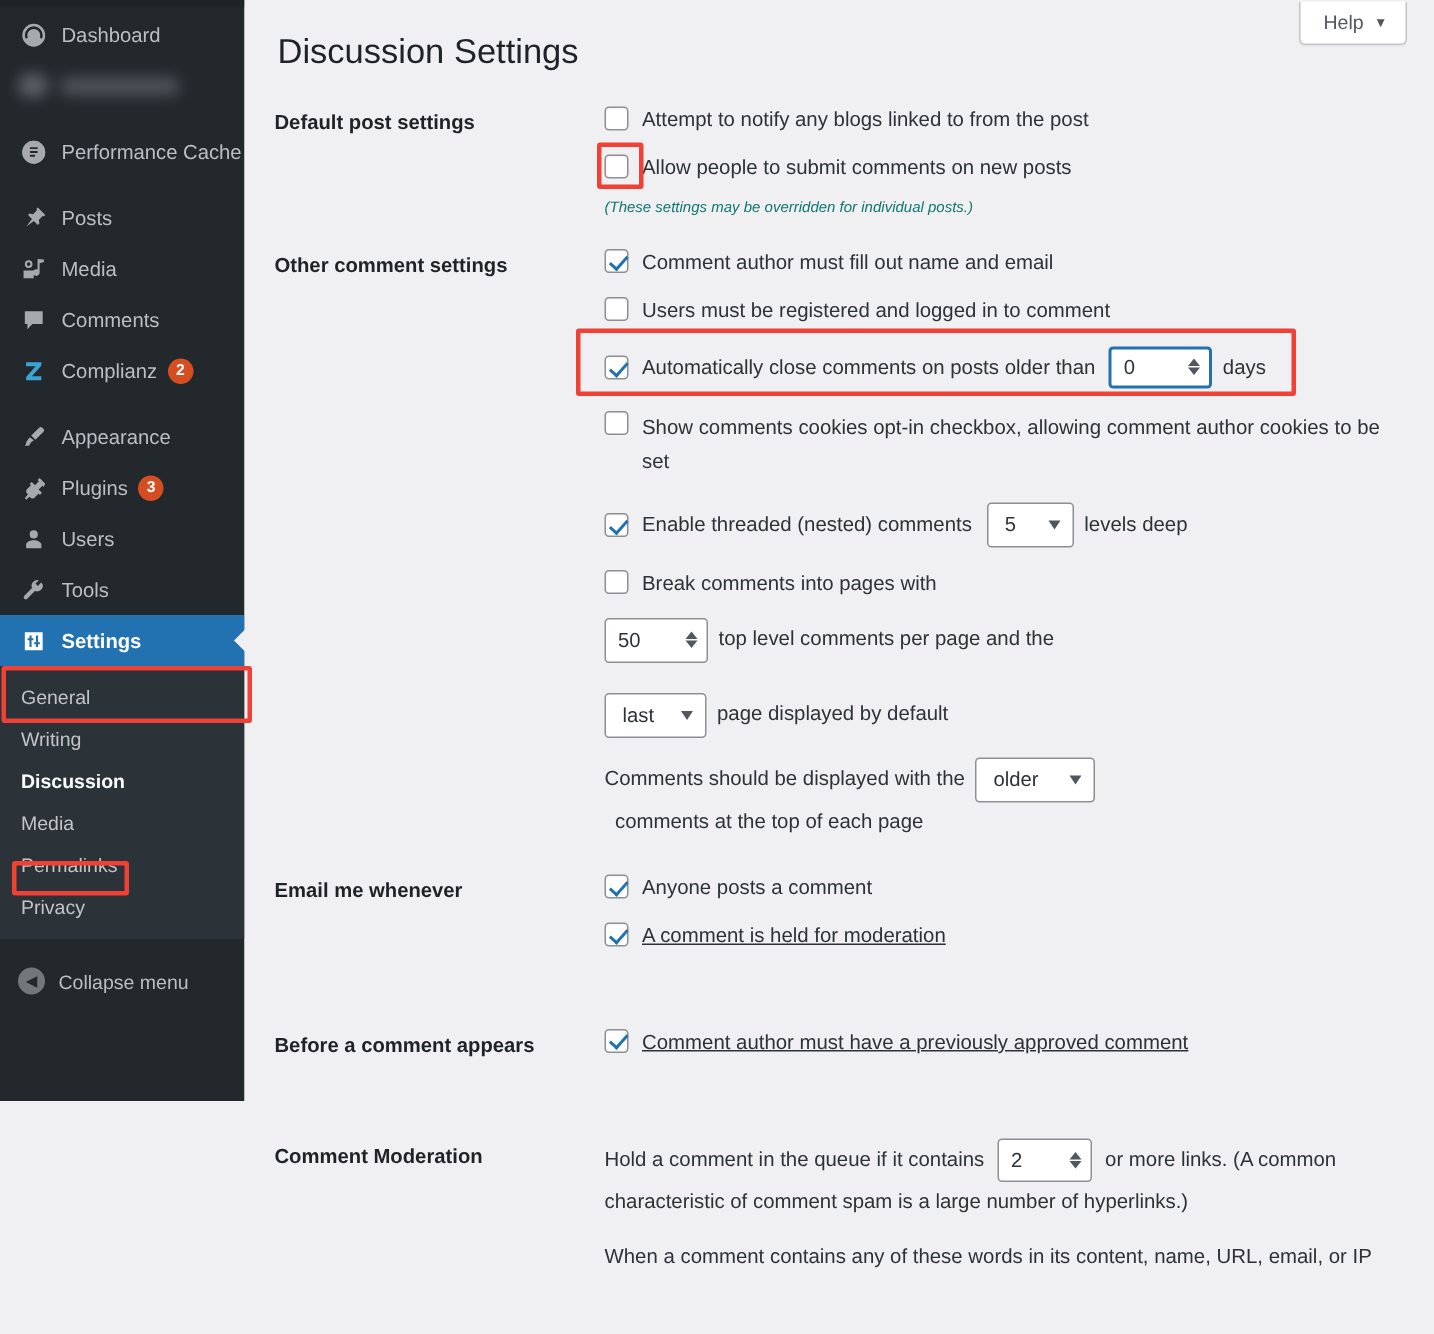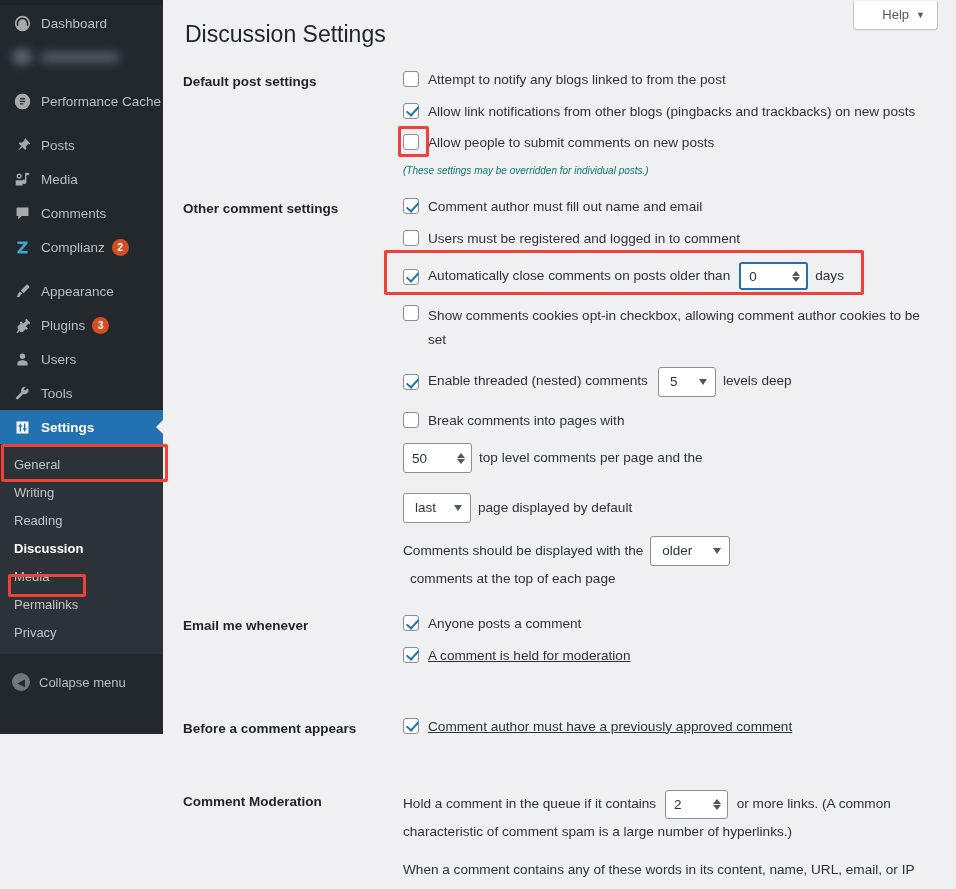--- a/index.html
+++ b/index.html
@@ -107,21 +107,21 @@
   
   #main {
     flex: 1; height: 889px; background: #f0eff1;
     padding: 0 18px 0 20px; position: relative; overflow: hidden;
   }
 
   .help-btn {
     position: absolute; right: 18px; top: 1px;
     background: #fff; border: 1px solid #c3c4c7; border-top: none;
     border-radius: 0 0 4px 4px;
-    padding: 6px 12px 7px 28px;
+    padding: 6px 12px 7px 15px;
     font-size: 13px; color: #50575e; cursor: pointer;
     display: flex; align-items: center; gap: 7px;
     box-shadow: 0 1px 1px rgba(0,0,0,.04);
   }
   .help-btn .caret { font-size: 9px; color: #50575e; }
 
   h1.page-title {
     font-size: 23px; font-weight: 400; color: #1d2327;
     padding: 20px 0 10px 0; margin-left: 2px;
     line-height: 1.3;
@@ -332,21 +332,20 @@
             <path d="M3 3h14v14H3V3zm3.6 2.4v2.2H5.2v1.6h1.4v5.4h1.7V9.2h1.4V7.6H8.3V5.4H6.6zm5.1 0v5.4h-1.4v1.6h1.4v2.2h1.7v-2.2h1.4v-1.6h-1.4V5.4h-1.7z"></path>
           </svg>
       </span>
       <span class="lbl">Settings</span>
       <span class="arrow"></span>
     </div>
 
     <div class="submenu">
       <div class="submenu-item">General</div>
       <div class="submenu-item">Writing</div>
-      <div class="submenu-item">Reading</div>
       <div class="submenu-item active">Discussion</div>
       <div class="submenu-item">Media</div>
       <div class="submenu-item">Permalinks</div>
       <div class="submenu-item">Privacy</div>
     </div>
 
     <div class="collapse-row">
       <span class="collapse-circle">◀</span>
       <span>Collapse menu</span>
     </div>
@@ -363,24 +362,20 @@
     </div>
 
     <h1 class="page-title">Discussion Settings</h1>
 
     <div class="frow">
       <div class="flabel">Default post settings</div>
       <div class="ffield">
         <div class="cbrow">
           <span class="cb"></span>
           <span class="cblabel">Attempt to notify any blogs linked to from the post</span>
-        </div>
-        <div class="cbrow">
-          <span class="cb checked"></span>
-          <span class="cblabel">Allow link notifications from other blogs (pingbacks and trackbacks) on new posts</span>
         </div>
         <div class="cbrow" style="position:relative;">
           <span class="cb"></span>
           <span class="cblabel">Allow people to submit comments on new posts</span>
           <span class="hl-box" style="left:-5px; top:-7px; width:31px; height:31px;"></span>
         </div>
         <div class="note">(These settings may be overridden for individual posts.)</div>
       </div>
     </div>
 

